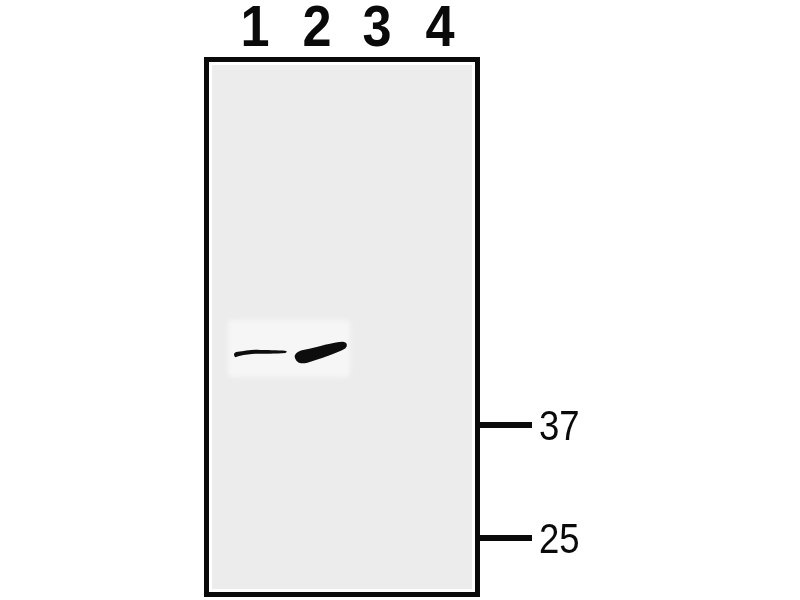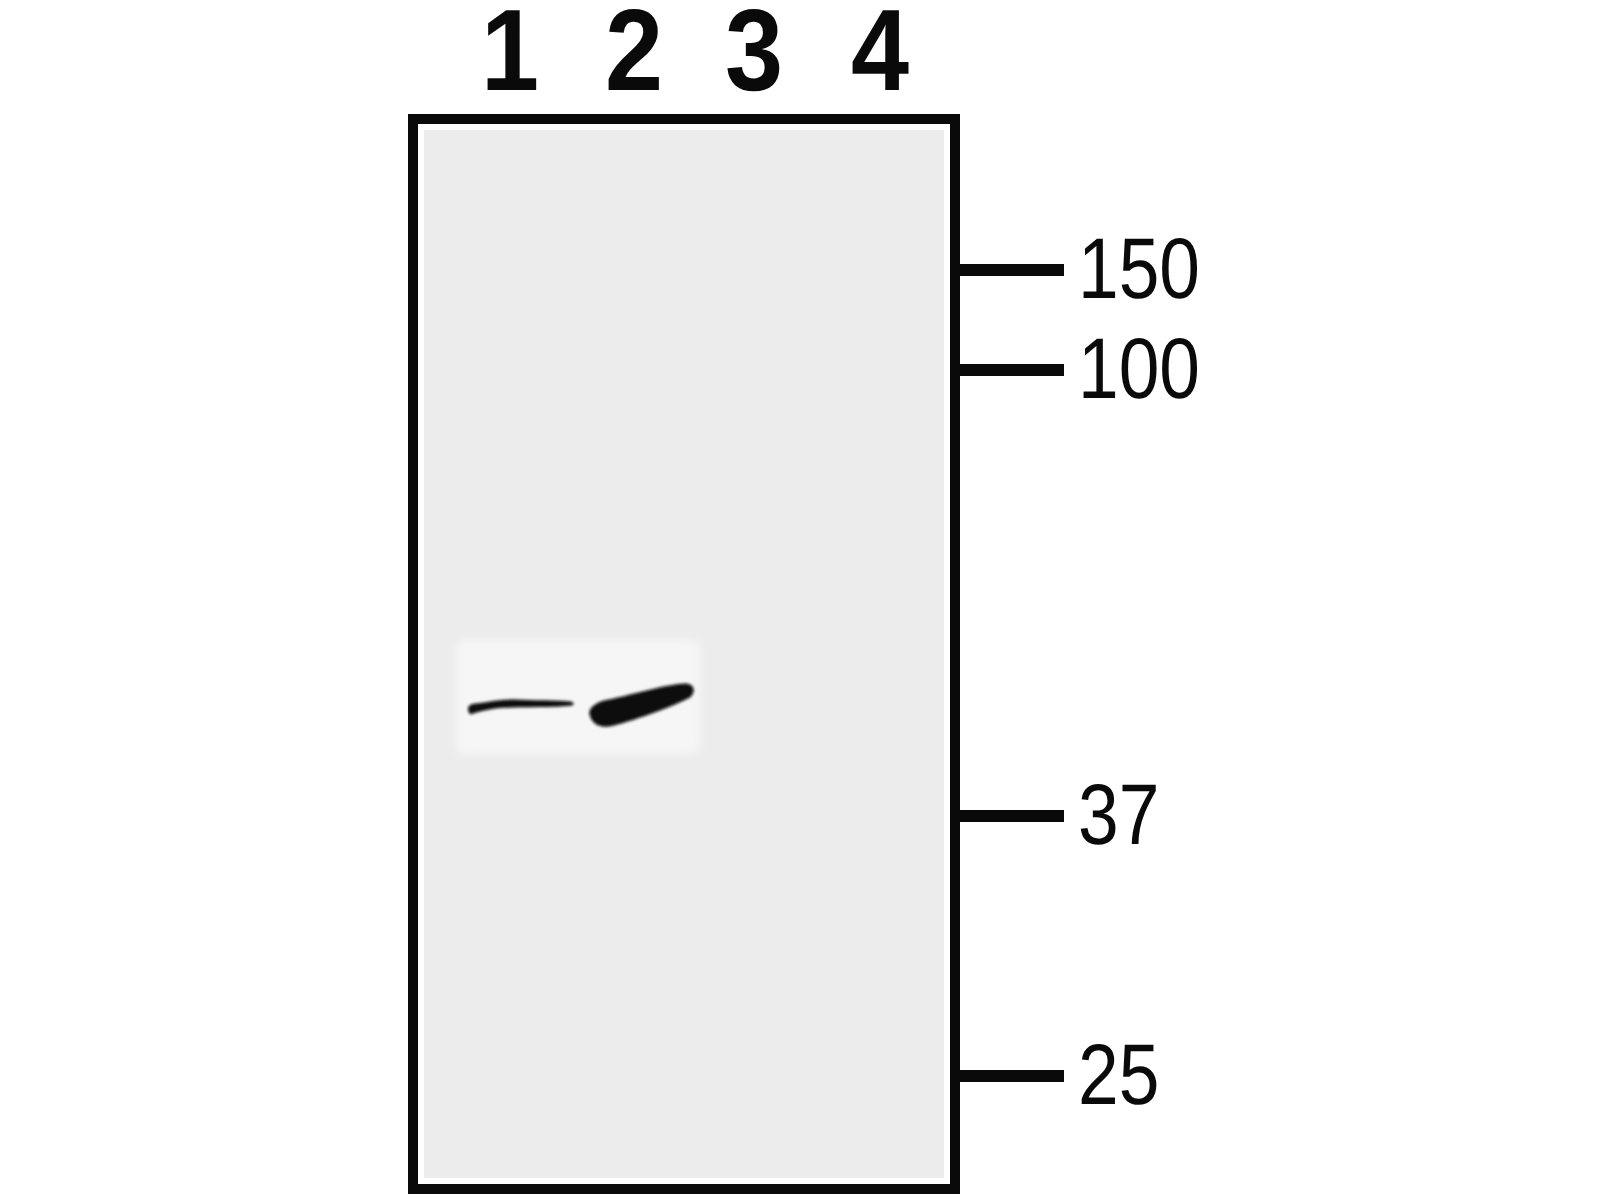--- a/index.html
+++ b/index.html
@@ -111,29 +111,21 @@
              C72,296.8 58,296.4 48,296.9
              C42,297.2 36.5,298.6 33.4,299.5
              C32.2,299.9 31.6,300.4 31,300 Z" fill="#0a0a0a"></path>
     <path filter="url(#soft)" d="M91,301 C89.6,297.6 93.4,294 100.5,292.8
              C113,290.2 130,285 138.6,284.8
              C142.8,284.9 144.4,288.4 141.2,291.6
              C134,295.6 114.5,302.8 102.5,305.9
              C95.4,307.4 92.2,304.8 91,301 Z" fill="#0a0a0a"></path>
   </svg>
 
-  <div class="marker-row" style="top:115px">
-    <span class="tick"></span>
-    <span class="mw-label">150</span>
-  </div>
-  <div class="marker-row" style="top:165px">
-    <span class="tick"></span>
-    <span class="mw-label">100</span>
-  </div>
-  <div class="marker-row" style="top:388px">
+  <div class="marker-row" style="top:405px">
     <span class="tick"></span>
     <span class="mw-label">37</span>
   </div>
   <div class="marker-row" style="top:518px">
     <span class="tick"></span>
     <span class="mw-label">25</span>
   </div>
 
 </div>
 

